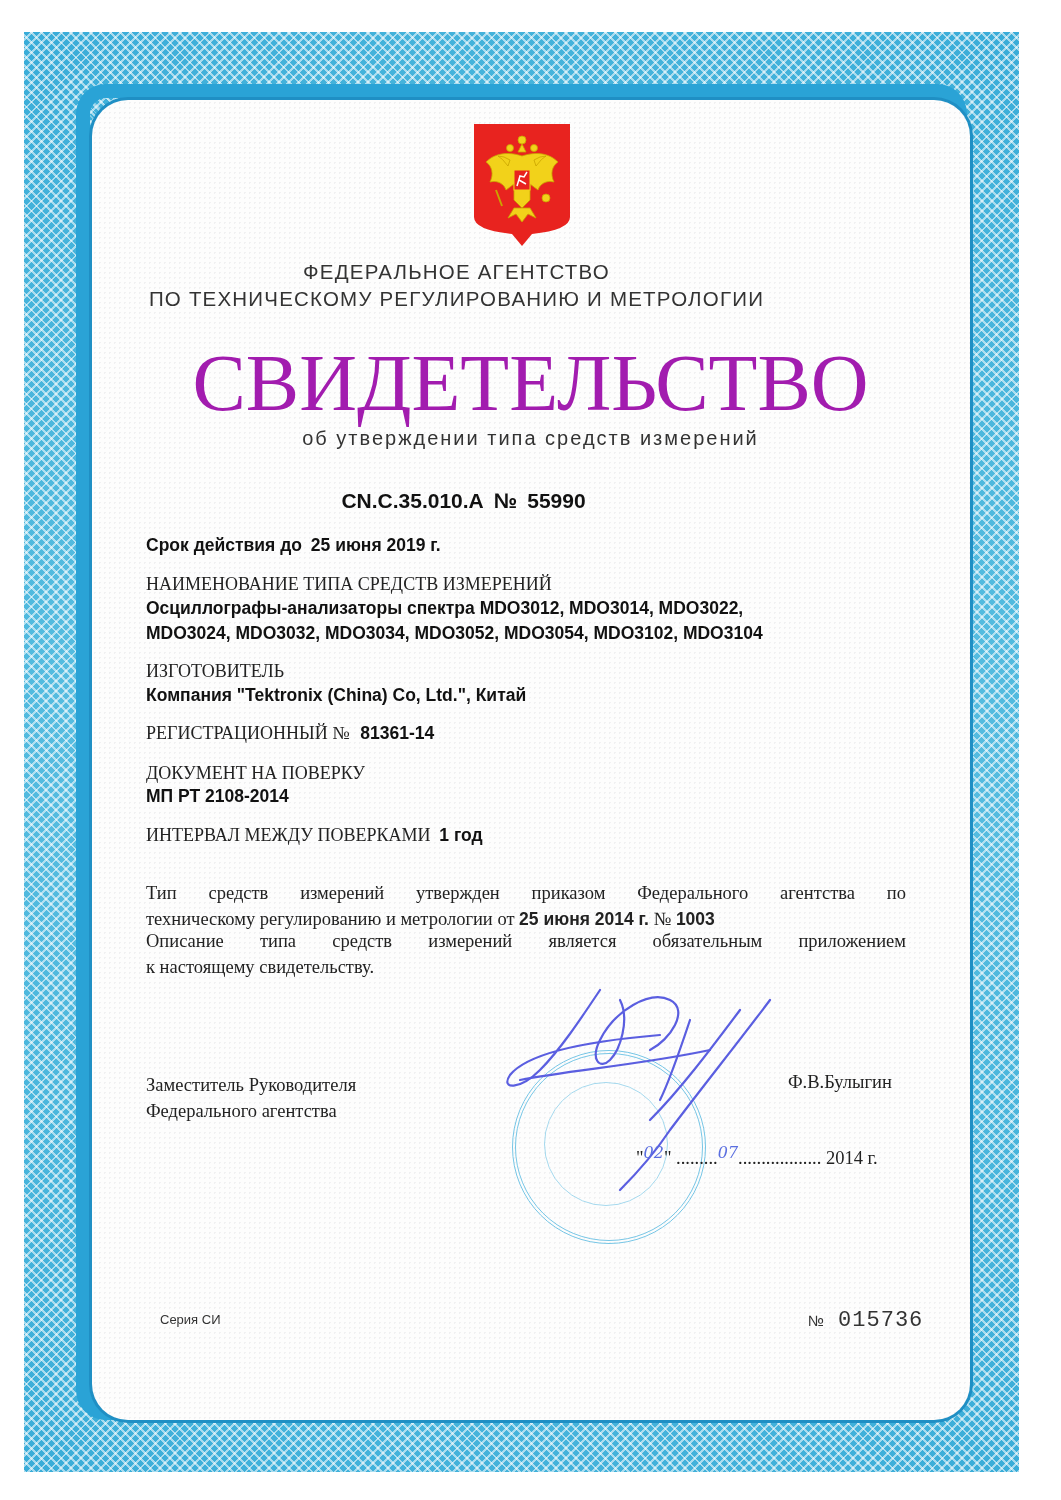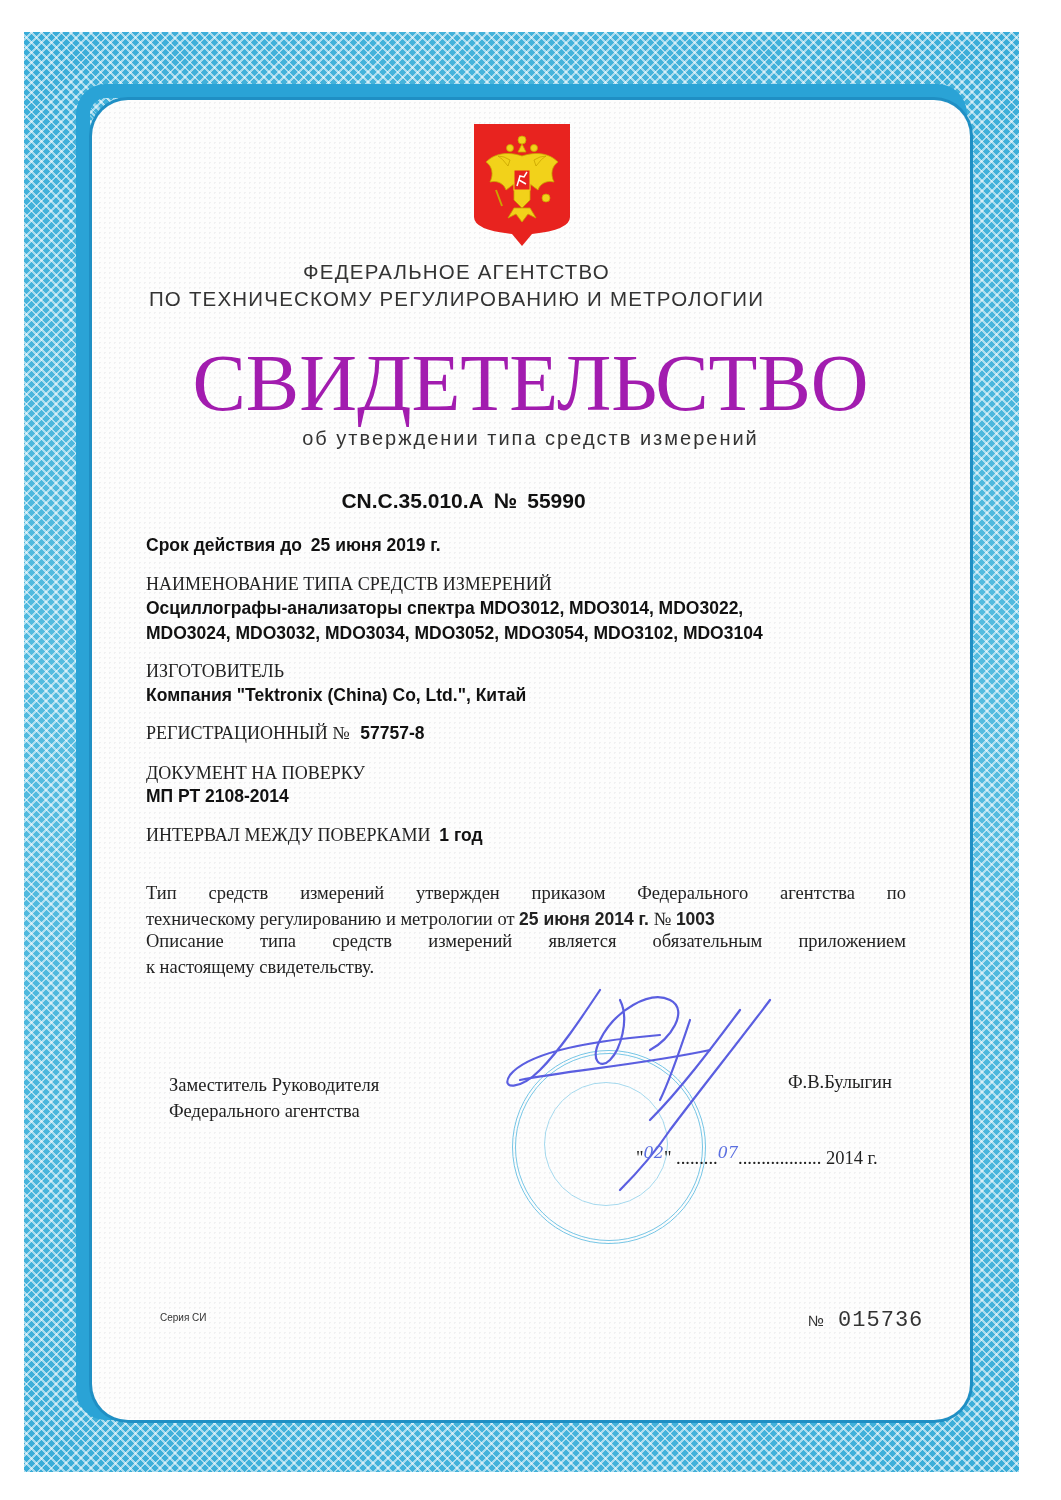--- a/index.html
+++ b/index.html
@@ -30,30 +30,30 @@
 
   .certnum { position:absolute; left:0; top:489px; width:927px; text-align:center; font-weight:bold; font-size:21px; }
   .certnum .sp { display:inline-block; width:10px; }
 
   .content { position:absolute; left:146px; top:535px; width:760px; font-size:17.5px; }
   .row { position:absolute; left:0; white-space:nowrap; }
   .bold { font-weight:bold; font-family:"Liberation Sans", sans-serif; font-size:17.5px; }
   .caps { font-family:Liberation Serif, serif; font-size:18px; color:#222; }
   .para { font-family:"Liberation Serif", serif; font-size:18.5px; color:#222; text-align:justify; text-align-last:left; width:760px; line-height:26px; }
 
-  .sig-left { position:absolute; left:146px; top:1072px; font-family:"Liberation Serif", serif; font-size:18.5px; line-height:26px; color:#222;margin-left:23px; }
+  .sig-left { position:absolute; left:146px; top:1072px; font-family:"Liberation Serif", serif; font-size:18.5px; line-height:26px; color:#222; }
   .sig-name { position:absolute; left:788px; top:1072px; font-family:"Liberation Serif", serif; font-size:18.5px; color:#222; }
   .sig-date { position:absolute; left:636px; top:1148px; font-family:"Liberation Serif", serif; font-size:18.5px; color:#222; white-space:nowrap; }
   .sig-date .hand { font-family:"DejaVu Serif", serif; font-style:italic; color:#5a6ee0; font-size:16px; position:relative; top:-6px;margin-top:8px; }
 
   .stamp { position:absolute; left:512px; top:1050px; width:186px; height:186px; border-radius:50%; border:4px double #55b8e0; opacity:0.8; }
   .stamp-inner { position:absolute; left:28px; top:28px; width:122px; height:122px; border-radius:50%; border:1px solid #8fd0ea; }
   .signature { position:absolute; left:480px; top:980px; width:300px; height:230px; }
 
-  .series { position:absolute; left:160px; top:1312px; font-size:10px; color:#333; }
+  .series { position:absolute; left:160px; top:1312px; font-size:13px; color:#333; }
   .serial { position:absolute; left:808px; top:1308px; font-size:15px; color:#333; white-space:nowrap; }
   .serial .num { font-family:"Liberation Mono", monospace; font-size:22px; margin-left:14px; letter-spacing:1px; }
 </style>
 </head>
 <body>
 
 <div class="frame">
   <div class="frame-band"></div>
 </div>
 <div class="paper"></div>
@@ -94,21 +94,21 @@
 
   <div class="row caps" style="top:39px;">НАИМЕНОВАНИЕ ТИПА СРЕДСТВ ИЗМЕРЕНИЙ</div>
   <div class="row bold" style="top:63px;">Осциллографы-анализаторы спектра MDO3012, MDO3014, MDO3022,</div>
   <div class="row bold" style="top:88px;">MDO3024, MDO3032, MDO3034, MDO3052, MDO3054, MDO3102, MDO3104</div>
 
   <div class="row caps" style="top:126px;">ИЗГОТОВИТЕЛЬ</div>
   <div class="row bold" style="top:150px;">Компания "Tektronix (China) Co, Ltd.", Китай</div>
 
   <div class="row" style="top:188px;">
     <span class="caps">РЕГИСТРАЦИОННЫЙ №</span>
-    <span class="bold" style="margin-left:6px;">57757-8</span>
+    <span class="bold" style="margin-left:6px;">81361-14</span>
   </div>
 
   <div class="row caps" style="top:228px;">ДОКУМЕНТ НА ПОВЕРКУ</div>
   <div class="row bold" style="top:251px;">МП РТ 2108-2014</div>
 
   <div class="row" style="top:290px;">
     <span class="caps">ИНТЕРВАЛ МЕЖДУ ПОВЕРКАМИ</span>
     <span class="bold" style="margin-left:4px;">1 год</span>
   </div>
 

